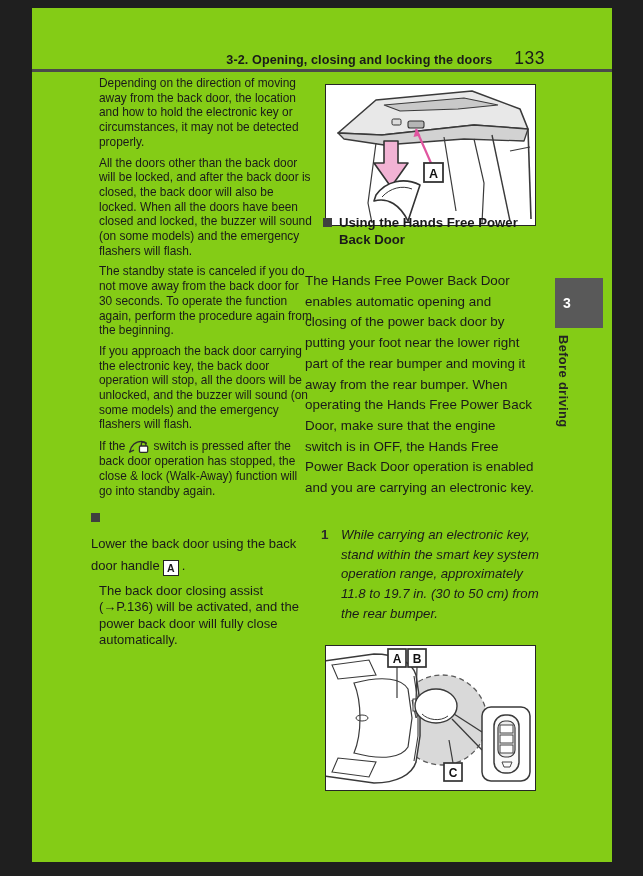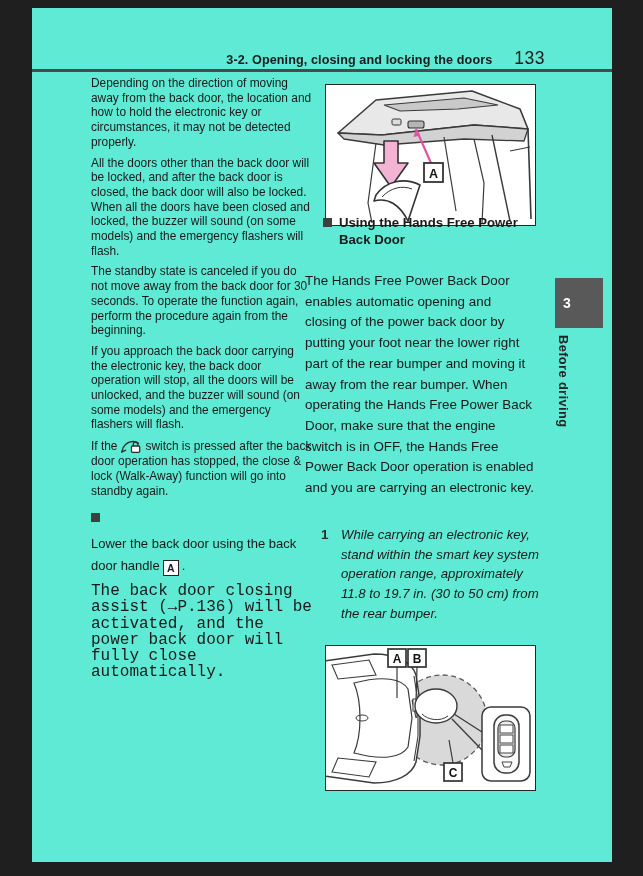--- a/index.html
+++ b/index.html
@@ -7,51 +7,51 @@
     width:643px;height:876px;
     background:#1f1f1f;
     font-family:"Liberation Sans", sans-serif;
     color:#1a1a1a;
     -webkit-font-smoothing:antialiased;
     overflow:hidden;
   }
   .stage{position:relative;width:643px;height:876px;background:#1f1f1f;}
   .page{
     position:absolute;left:32px;top:8px;width:580px;height:854px;
-    background:#5eead4;
+    background:#84cc16;
   }
   
   .header{
     position:absolute;top:40px;left:0;right:67px;
     display:flex;justify-content:flex-end;align-items:baseline;gap:22px;
   }
   .header-title{font-size:12.6px;font-weight:bold;letter-spacing:.1px;}
   .header-pagenum{font-size:17.5px;font-weight:normal;letter-spacing:.5px;}
   .rule{position:absolute;top:61px;left:0;width:100%;height:2.5px;background:#4a4a4a;}
 
   
   .col-left{position:absolute;left:59px;top:68px;width:221px;}
-  .col-left p{margin:0 0 6px 0;}
+  .col-left p{margin:0 0 6px 8px;}
   .small{font-size:11.9px;line-height:14.7px;}
   .switch-para{font-size:11.9px;line-height:15px;}
   .switch-icon{vertical-align:-4px;margin:0 3px;}
   .heading{
     display:flex;gap:7px;align-items:flex-start;
     font-size:13.2px;font-weight:bold;line-height:17px;
     margin:10px 0 11px 0;
   }
   .sq{display:inline-block;width:9px;height:9px;background:#3f3f3f;flex:0 0 auto;margin-top:4px;}
   .instruction{font-size:13px;line-height:22px;margin:0 0 6px 0 !important;}
   .callout-box{
     display:inline-flex;align-items:center;justify-content:center;
     width:14px;height:14px;border:1.4px solid #222;
     font-size:10.5px;font-weight:bold;line-height:1;
     margin:0 3px;vertical-align:-2px;background:#fff;
   }
-  .note{font-size:16px;line-height:16.2px;font-family:Liberation Mono, monospace;}
+  .note{font-size:13px;line-height:16.2px;}
 
   
   .figure{
     position:absolute;background:#fff;
     border:1.8px solid #262626;box-sizing:border-box;
   }
   .fig-top{left:293px;top:76px;width:211px;height:142px;}
   .fig-bottom{left:293px;top:637px;width:211px;height:146px;}
   .heading-right{position:absolute;left:291px;top:206px;width:226px;margin:0;}
   .body-right{

